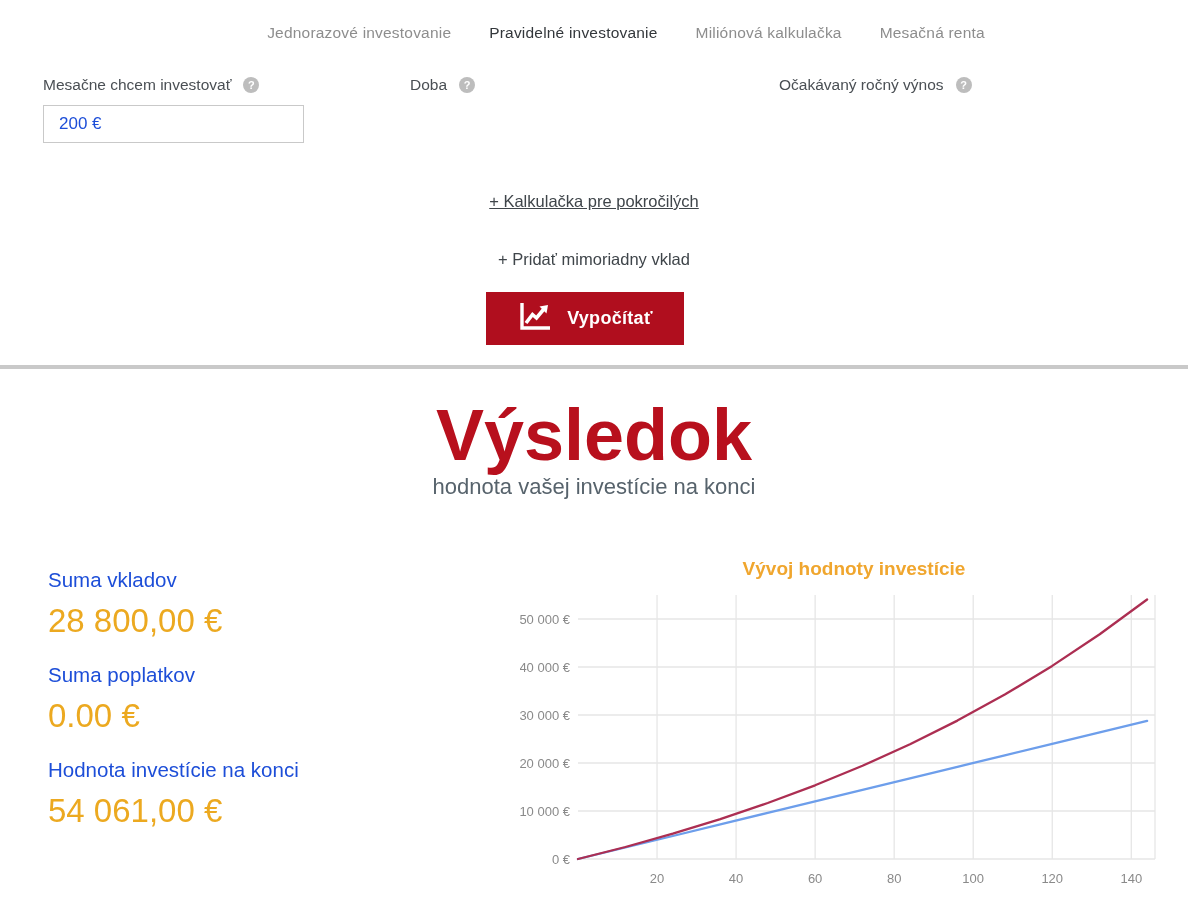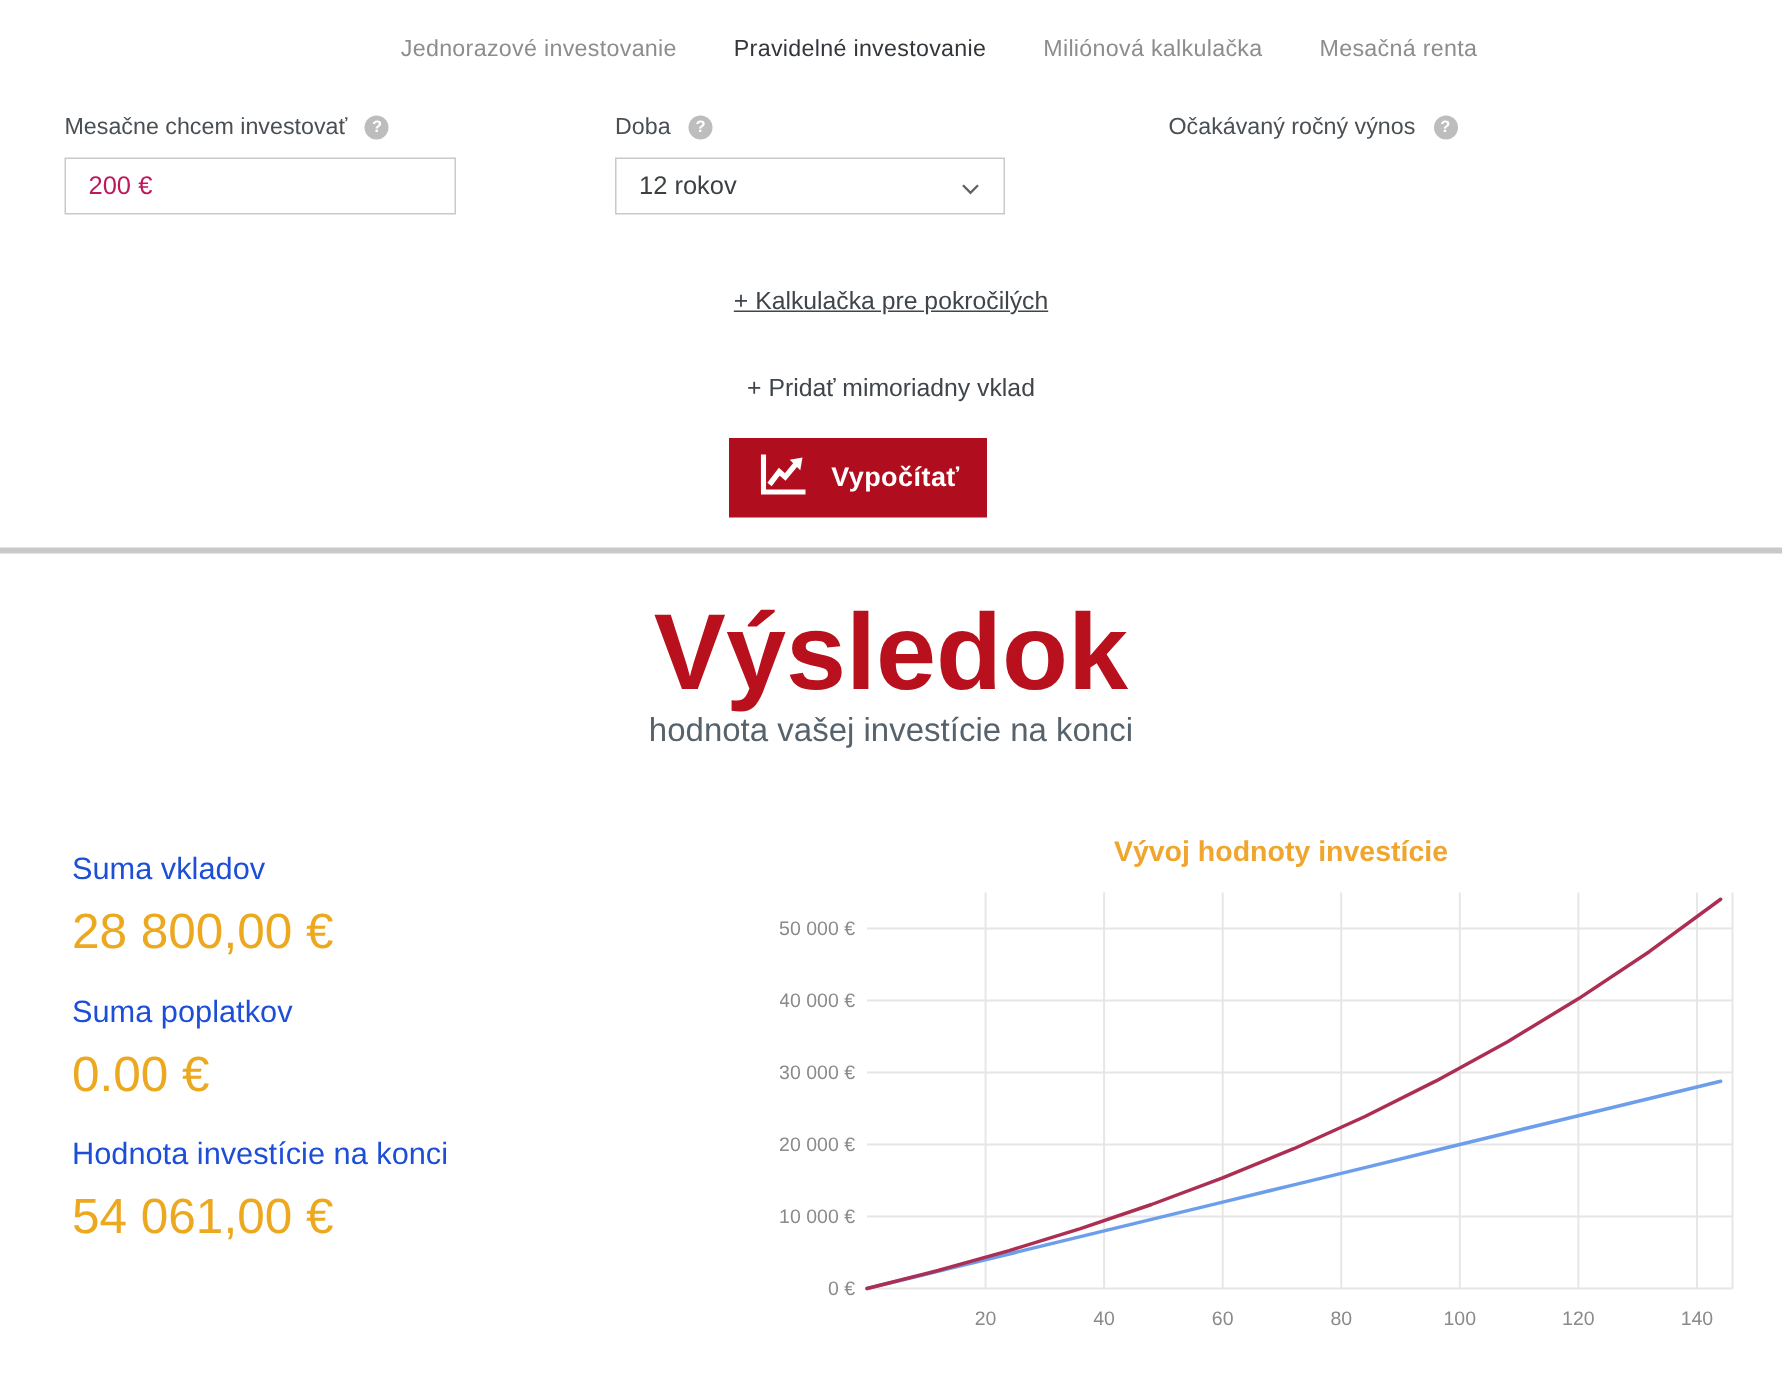--- a/index.html
+++ b/index.html
@@ -17,31 +17,31 @@
   .field.f1 { left:43px;  width:261px; }
   .field.f2 { left:410px; width:260px; }
   .field.f3 { left:779px; width:258px; }
   .field-label { font-size:15.5px; color:#4a4f54; display:flex; align-items:center; gap:12px; }
   .help-icon { width:16px; height:16px; border-radius:50%; background:#bdbdbd; color:#fff;
     font-size:11px; font-weight:bold; display:inline-flex; align-items:center;
     justify-content:center; cursor:pointer; }
   .box { margin-top:11px; width:100%; height:38px; border:1px solid #c9c9c9; background:#fff;
     font-size:17px; color:#3c4043; display:flex; align-items:center; padding:0 15px;
     position:relative; }
-  .box input { border:none; outline:none; width:100%; font-size:17px; color:#be185d;
+  .box input { border:none; outline:none; width:100%; font-size:17px; color:#1d4ed8;
     font-family:"Liberation Sans", sans-serif; background:transparent; }
   .chevron { position:absolute; right:16px; top:14px; width:12px; height:12px; }
   .chevron svg { display:block; }
 
   
   .advanced-link { position:absolute; top:192px; width:100%; text-align:center; }
   .advanced-link a { font-size:16.5px; color:#3f454a; text-decoration:underline; cursor:pointer; }
   .extra-deposit { position:absolute; top:250px; width:100%; text-align:center;
     font-size:16.5px; color:#3f454a; cursor:pointer; }
-  .calc-btn { position:absolute; top:292px; left:486px; width:172px; height:53px;
+  .calc-btn { position:absolute; top:292px; left:486px; width:198px; height:53px;
     background:#b00e1e; border:none; color:#fff; display:flex; align-items:center;
     justify-content:center; gap:14px; cursor:pointer; }
   .calc-btn .btn-label { font-size:18px; font-weight:bold; letter-spacing:.3px;
     font-family:"Liberation Sans", sans-serif; color:#fff; }
 
   
   .divider { position:absolute; top:365px; left:0; width:100%; height:4px; background:#c9c9c9; }
 
   
   .result-heading { position:absolute; top:394px; width:100%; text-align:center;
@@ -76,28 +76,20 @@
   </div>
   <div class="box">
     <input value="200 €" style="">
   </div>
 </div>
 
 <div class="field f2">
   <div class="field-label">
     <span>Doba</span>
     <span class="help-icon">?</span>
-  </div>
-  <div class="box">
-    <span>12 rokov</span>
-    <span class="chevron">
-      <svg width="12" height="12" viewBox="0 0 12 12">
-          <polyline points="1,3.5 6,8.5 11,3.5" fill="none" stroke="#5f6368" stroke-width="1.6"></polyline>
-        </svg>
-    </span>
   </div>
 </div>
 
 <div class="field f3">
   <div class="field-label">
     <span>Očakávaný ročný výnos</span>
     <span class="help-icon">?</span>
   </div>
 </div>
 

